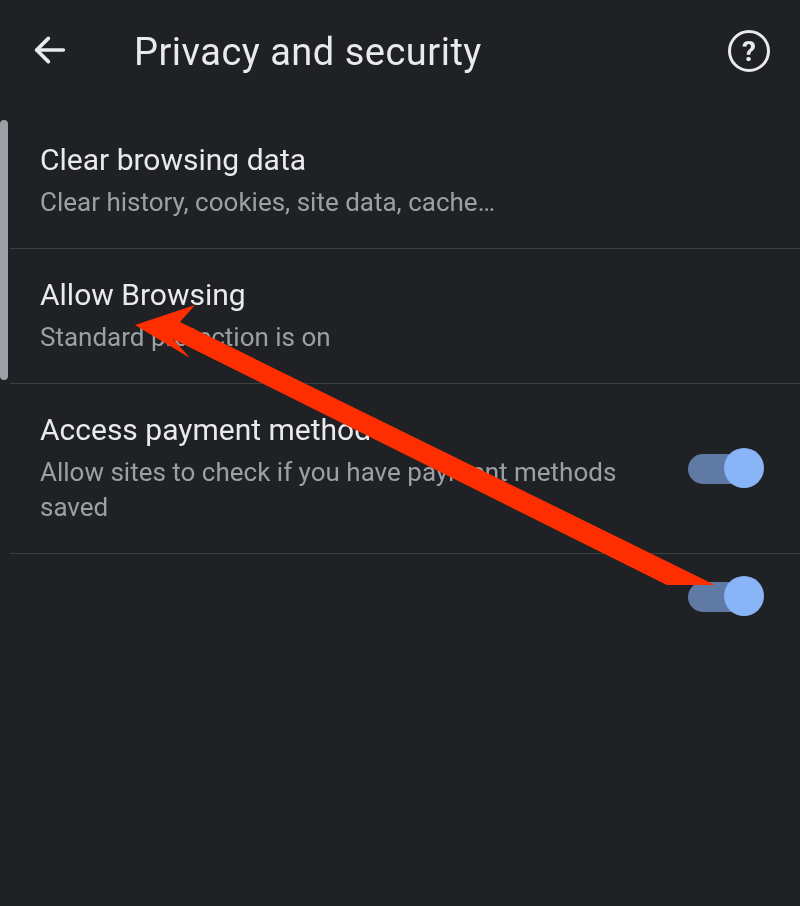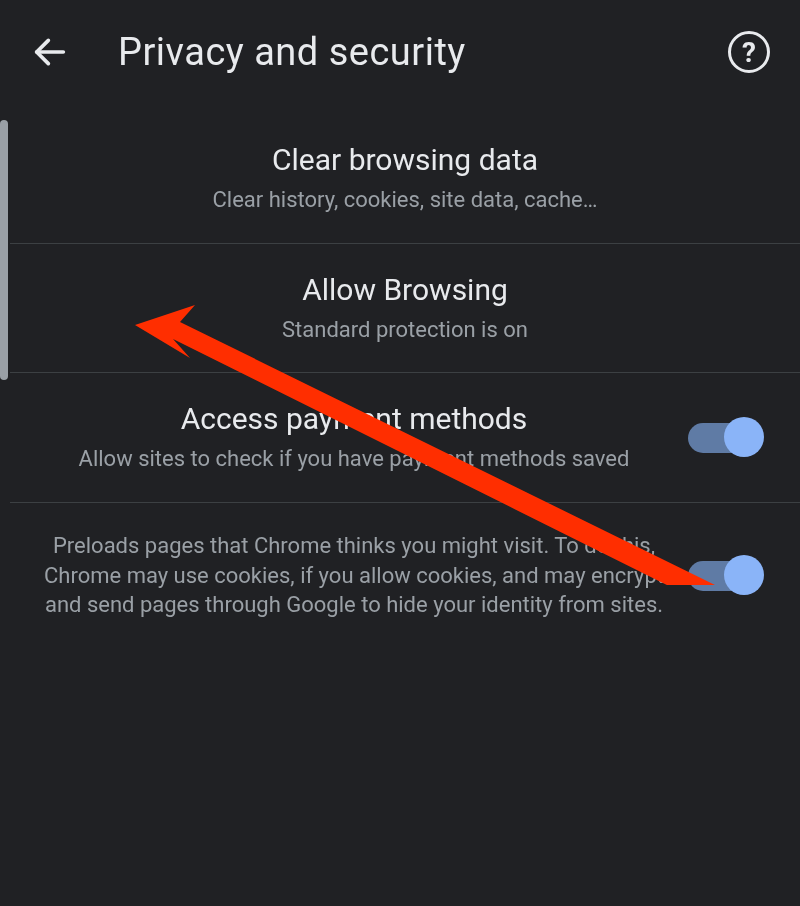--- a/index.html
+++ b/index.html
@@ -14,23 +14,23 @@
       background: #202124;
       font-family: Roboto, "Segoe UI", Arial, sans-serif;
       color: #e8eaed;
       overflow: hidden;
       position: relative;
     }
 
     
     .header {
       display: flex;
-      align-items: center;
+      align-items: flex-start;
       padding: 30px 20px 40px 30px;
-      gap: 48px;
+      gap: 64px;
     }
 
     .back-btn {
       cursor: pointer;
       display: flex;
       align-items: center;
       justify-content: center;
     }
 
     .page-title {
@@ -70,32 +70,31 @@
       justify-content: space-between;
       gap: 20px;
       cursor: pointer;
     }
     .setting-item:first-child {
       border-top: none;
     }
 
     .setting-text {
       flex: 1;
-      text-align: center;
     }
 
     .setting-title {
       font-size: 30px;
       font-weight: 400;
       color: #e8eaed;
       margin-bottom: 8px;
     }
 
     .setting-subtitle {
-      font-size: 22px;
+      font-size: 26px;
       font-weight: 400;
       color: #9aa0a6;
       line-height: 1.35;
     }
 
     
     .scroll-indicator {
       position: absolute;
       left: 0;
       top: 120px;
@@ -174,21 +173,20 @@
       <div class="setting-title">Access payment methods</div>
       <div class="setting-subtitle">Allow sites to check if you have payment methods saved</div>
     </div>
     <div class="toggle">
       <div class="knob"></div>
     </div>
   </div>
 
   <div class="setting-item">
     <div class="setting-text">
-      <div class="setting-subtitle">Preloads pages that Chrome thinks you might visit. To do this, Chrome may use cookies, if you allow cookies, and may encrypt and send pages through Google to hide your identity from sites.</div>
     </div>
     <div class="toggle">
       <div class="knob"></div>
     </div>
   </div>
 
 </div>
 
 <svg class="arrow" width="600" height="280" viewBox="0 0 600 280">
   <defs>

